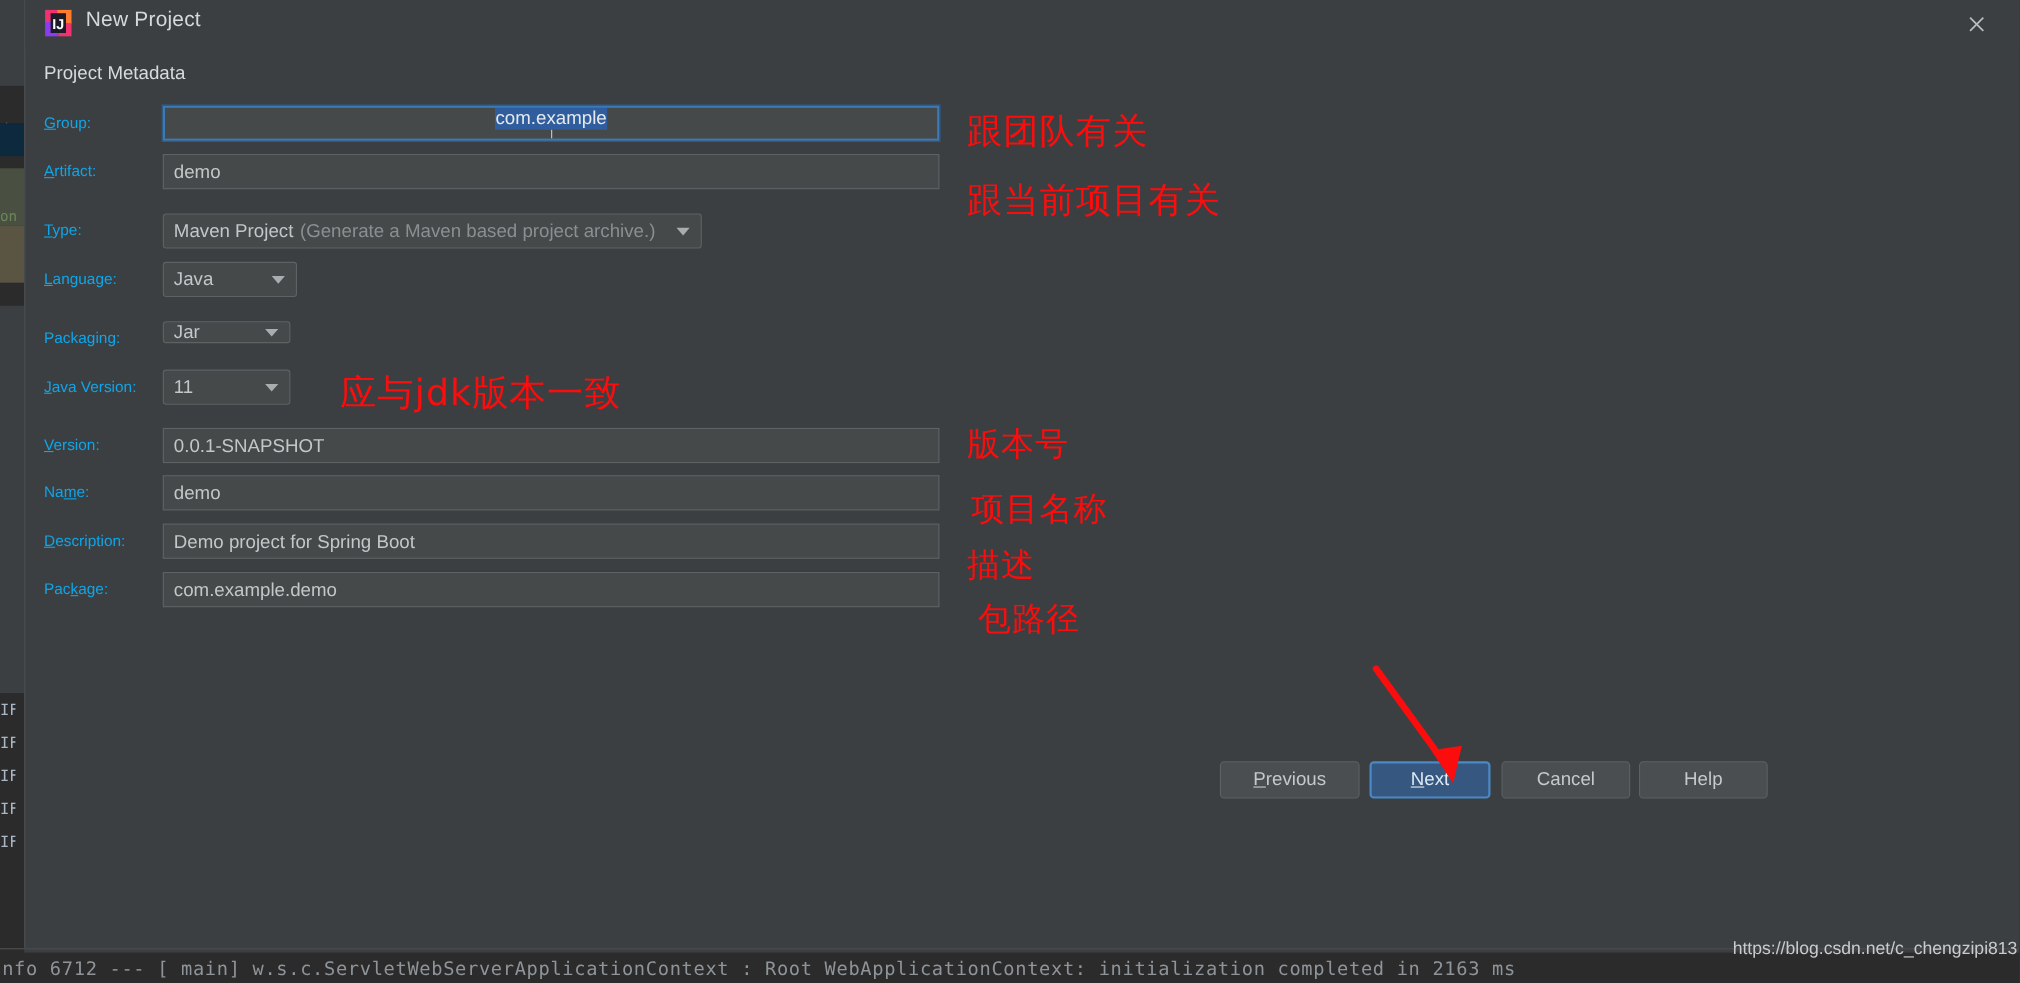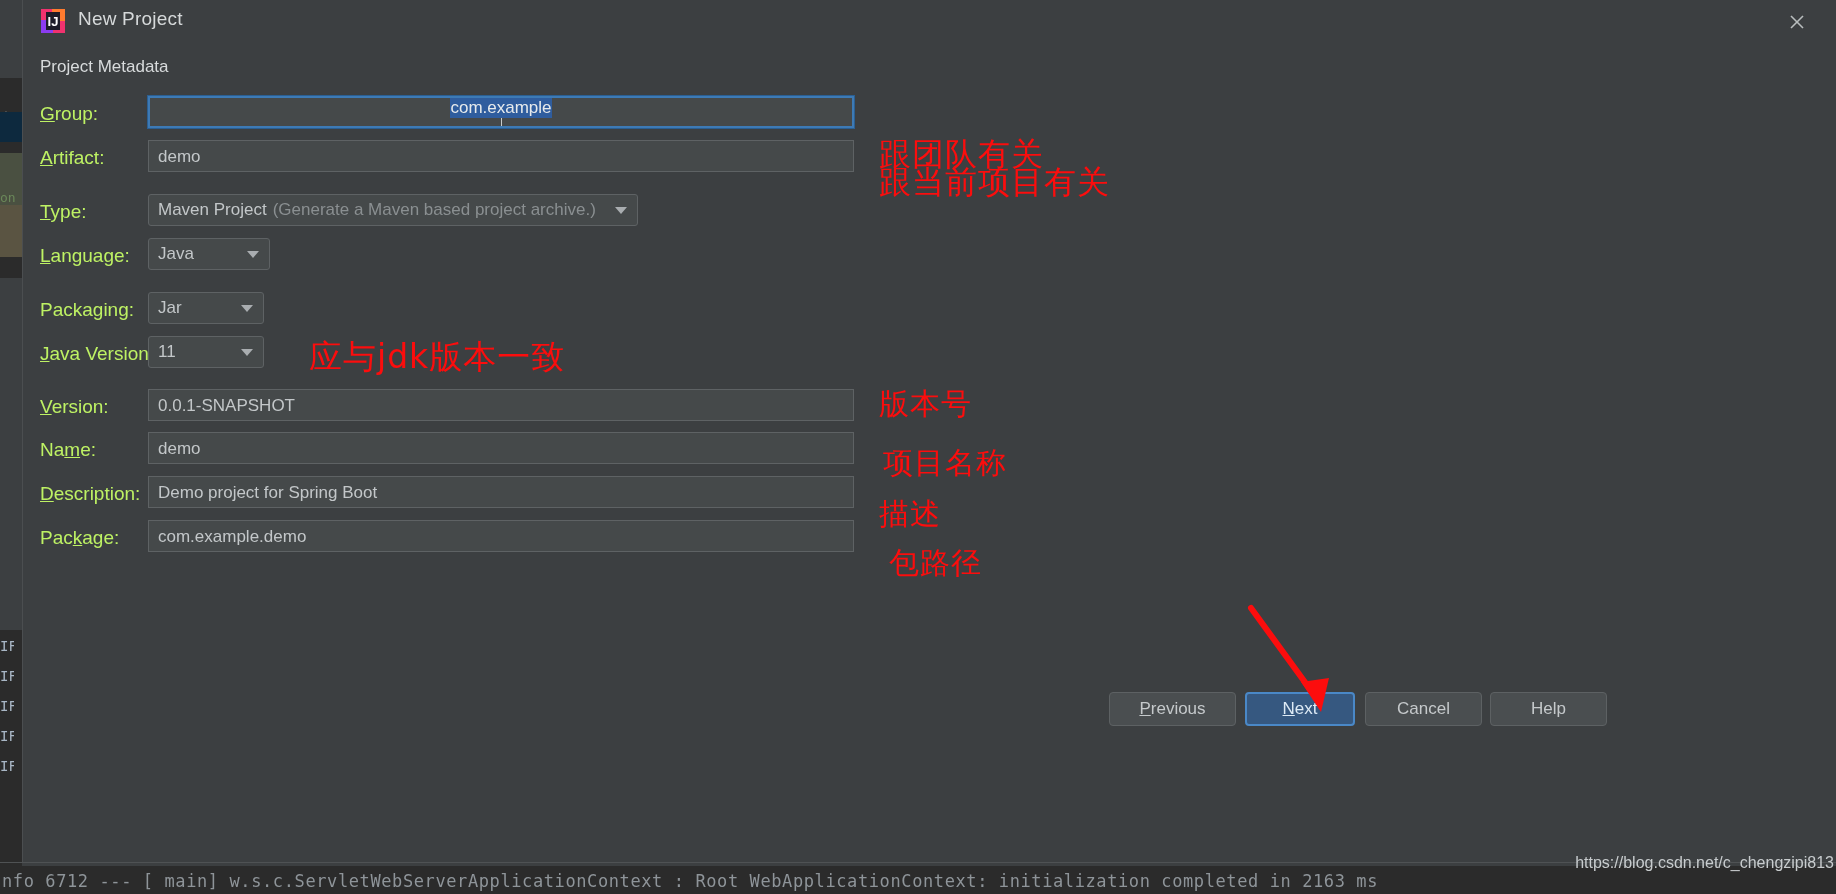--- a/index.html
+++ b/index.html
@@ -151,22 +151,22 @@
     left: 17px;
     top: 57px;
     font-size: 17px;
     font-weight: normal;
     color: #d8dbdc;
   }
 
   
   .field-label {
     position: absolute;
-    font-size: 19px;
-    color: #bef264;
+    font-size: 14px;
+    color: #0ea5e9;
     white-space: nowrap;
   }
   .field-label u { text-decoration: underline; }
 
   .text-input {
     position: absolute;
     box-sizing: border-box;
     background: #45494a;
     border: 1px solid #5e6264;
     color: #c3c7c9;
@@ -339,21 +339,21 @@
       <span class="arrow"></span>
     </div>
 
   <div class="field-label" style="left:17px; top:245px;"><u>L</u><span>anguage:</span></div>
   <div class="combo" style="left:125px; top:238px; width:122px; height:32px;">
       <span>Java</span>
       <span class="arrow"></span>
     </div>
 
   <div class="field-label" style="left:17px; top:299px;"><span>Packa</span><u>g</u><span>ing:</span></div>
-  <div class="combo" style="left:125px; top:292px; width:116px; height:32px;">
+  <div class="combo" style="left:125px; top:292px; width:116px; height:20px;">
       <span>Jar</span>
       <span class="arrow"></span>
     </div>
 
   <div class="field-label" style="left:17px; top:343px;"><u>J</u><span>ava Version:</span></div>
   <div class="combo" style="left:125px; top:336px; width:116px; height:32px;">
       <span>11</span>
       <span class="arrow"></span>
     </div>
 
@@ -370,21 +370,21 @@
   <div class="field-label" style="left:17px; top:483px;"><u>D</u><span>escription:</span></div>
   <div class="text-input" style="left:125px; top:476px; width:706px; height:32px;">
       <span>Demo project for Spring Boot</span>
     </div>
 
   <div class="field-label" style="left:17px; top:527px;"><span>Pac</span><u>k</u><span>age:</span></div>
   <div class="text-input" style="left:125px; top:520px; width:706px; height:32px;">
       <span>com.example.demo</span>
     </div>
 
-  <div class="annot" style="left:856px; top:98px;  font-size:32px;margin-top:35px;">跟团队有关</div>
+  <div class="annot" style="left:856px; top:98px;  font-size:32px;">跟团队有关</div>
   <div class="annot" style="left:856px; top:161px; font-size:32px;">跟当前项目有关</div>
   <div class="annot" style="left:286px; top:335px; font-size:33px;">应与jdk版本一致</div>
   <div class="annot" style="left:856px; top:384px; font-size:30px;">版本号</div>
   <div class="annot" style="left:860px; top:443px; font-size:30px;">项目名称</div>
   <div class="annot" style="left:856px; top:494px; font-size:30px;">描述</div>
   <div class="annot" style="left:866px; top:543px; font-size:30px;">包路径</div>
 
   <span id="arrow-annot">
     <svg width="110" height="120" viewBox="0 0 110 120">
       <line x1="8" y1="8" x2="72" y2="96" stroke="#fc0d0d" stroke-width="6" stroke-linecap="round"></line>

